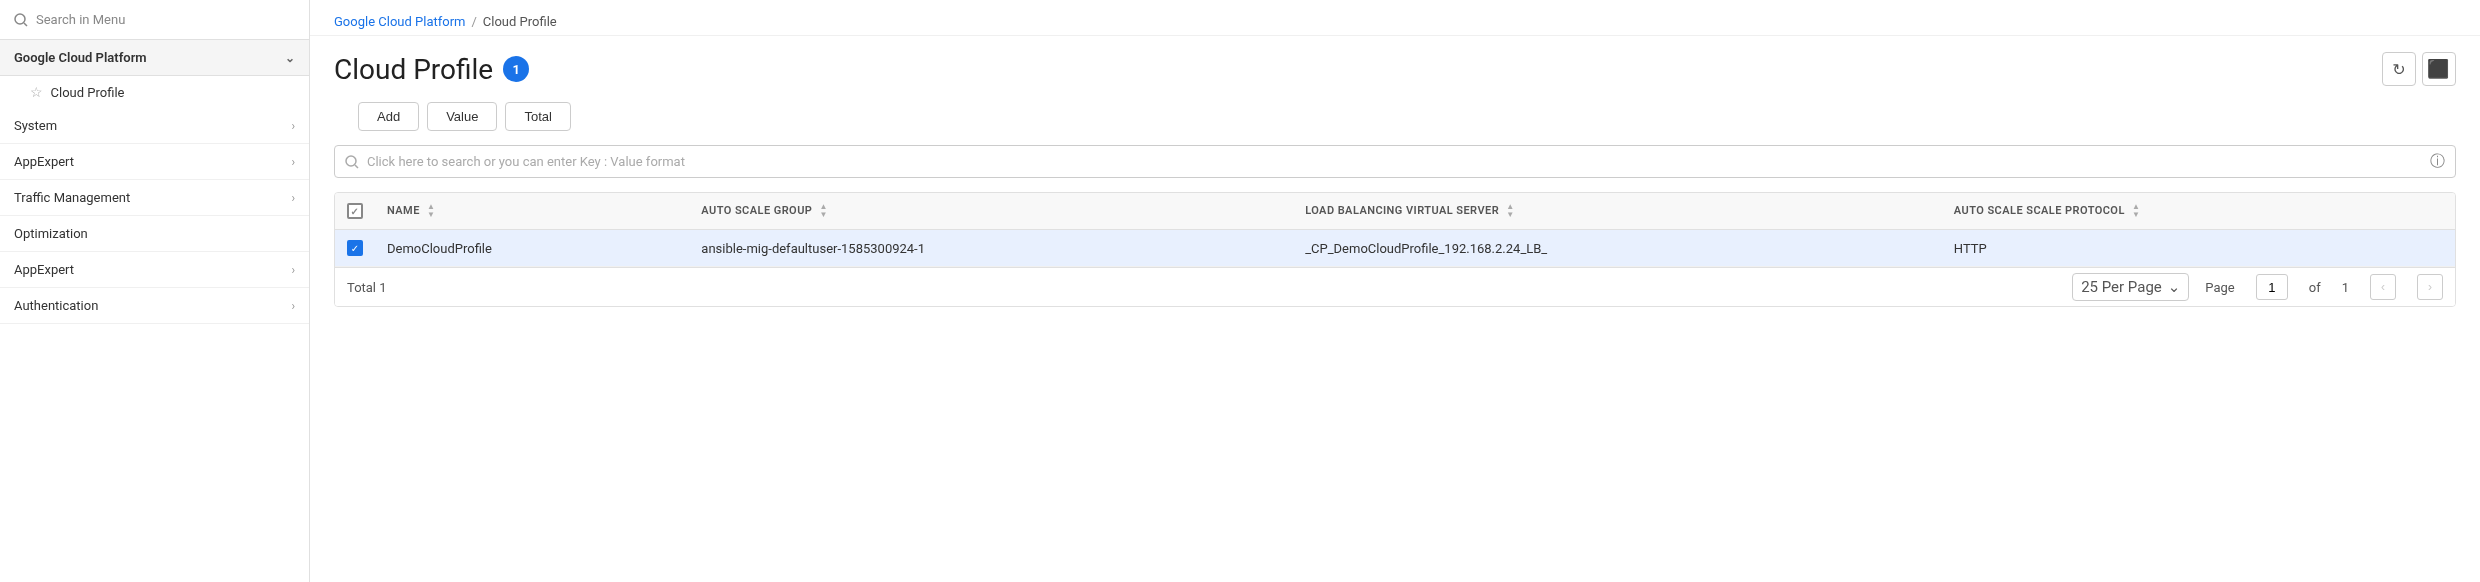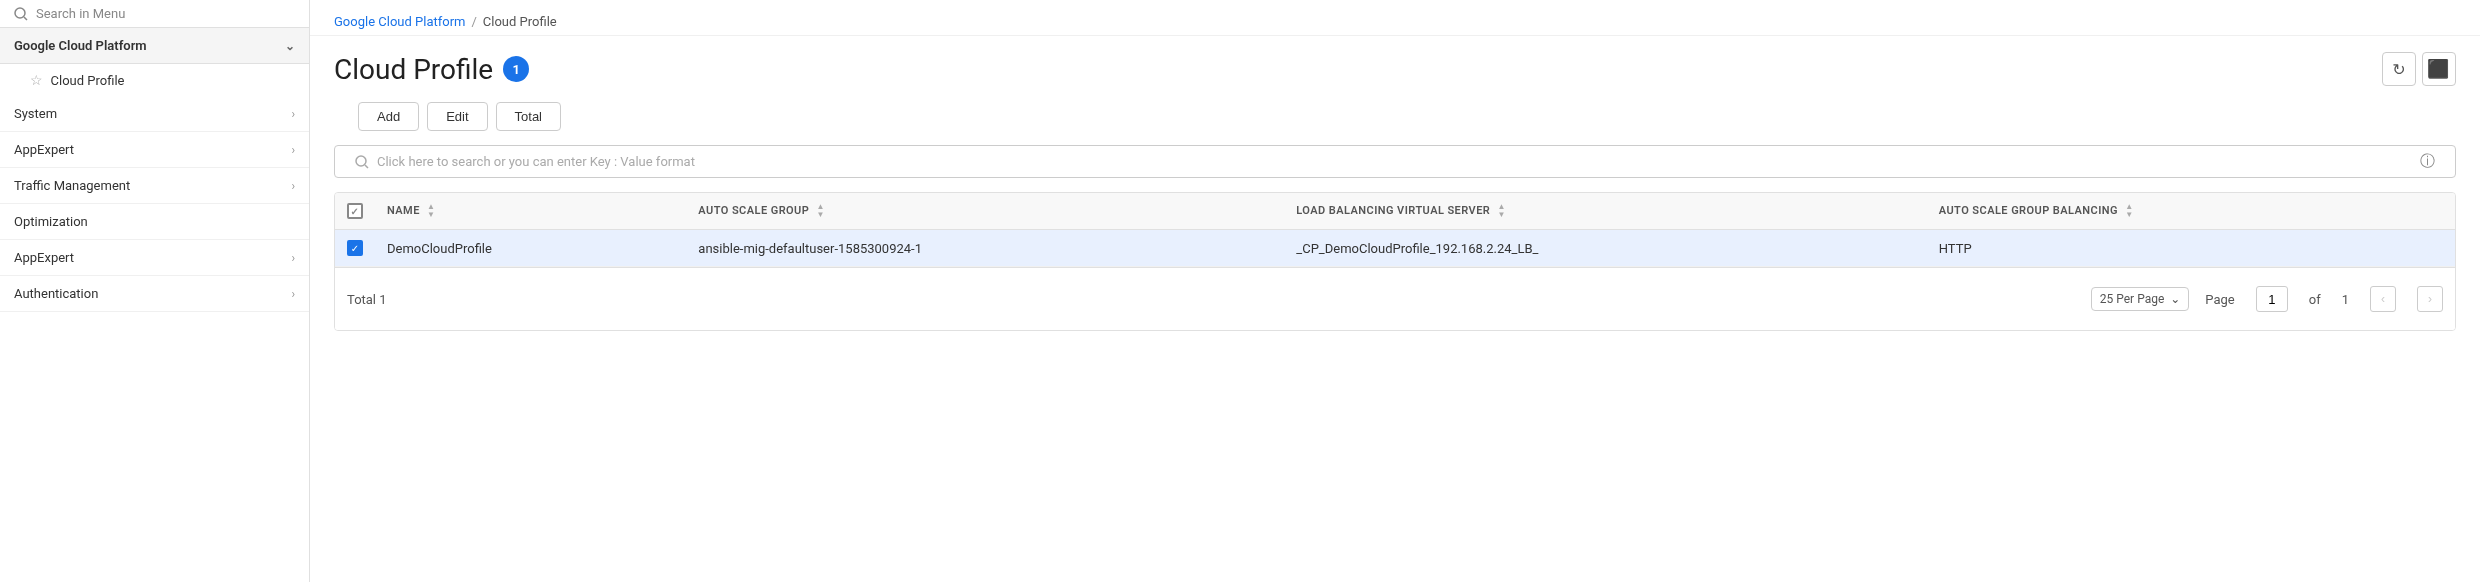--- a/index.html
+++ b/index.html
@@ -1,20 +1,20 @@
 <!DOCTYPE html>
 <html><head>
   <meta charset="utf-8">
   <style>
     * { box-sizing: border-box; margin: 0; padding: 0; }
     body { font-family: -apple-system, BlinkMacSystemFont, 'Segoe UI', Roboto, sans-serif; font-size: 13px; color: #333; display: flex; height: 582px; overflow: hidden; background: #fff; }
 
     
     .sidebar { width: 310px; min-width: 310px; background: #fff; border-right: 1px solid #e0e0e0; display: flex; flex-direction: column; height: 100%; overflow-y: auto; }
-    .sidebar-search { display: flex; align-items: center; padding: 6px 14px; border-bottom: 1px solid #e0e0e0; gap: 8px; color: #888; font-size: 13px; }
+    .sidebar-search { display: flex; align-items: center; padding: 12px 14px; border-bottom: 1px solid #e0e0e0; gap: 8px; color: #888; font-size: 13px; }
     .sidebar-search svg { flex-shrink: 0; }
     .sidebar-section-header { display: flex; align-items: center; justify-content: space-between; padding: 10px 14px; background: #f5f5f5; font-weight: 600; font-size: 13px; cursor: pointer; border-bottom: 1px solid #e0e0e0; }
     .sidebar-section-header .chevron { color: #666; font-size: 12px; }
     .sidebar-subitem { display: flex; align-items: center; padding: 8px 14px 8px 30px; gap: 8px; font-size: 13px; cursor: pointer; }
     .sidebar-subitem .star { color: #aaa; font-size: 14px; }
     .sidebar-nav-item { display: flex; align-items: flex-end; justify-content: space-between; padding: 10px 14px; font-size: 13px; cursor: pointer; border-bottom: 1px solid #f0f0f0; }
     .sidebar-nav-item .chevron { color: #999; font-size: 12px; }
 
     
     .main { flex: 1; display: flex; flex-direction: column; overflow: hidden; }
@@ -27,40 +27,40 @@
     .page-title { font-size: 28px; font-weight: 400; color: #222; }
     .count-badge { background: #1a73e8; color: #fff; border-radius: 50%; width: 26px; height: 26px; display: flex; align-items: center; justify-content: center; font-size: 13px; font-weight: 600; }
     .header-actions { display: flex; gap: 6px; }
     .icon-btn { width: 34px; height: 34px; border: 1px solid #ccc; border-radius: 4px; background: #fff; cursor: pointer; display: flex; align-items: center; justify-content: center; font-size: 16px; color: #555; }
 
     
     .toolbar { display: flex; gap: 8px; margin-bottom: 14px; padding-left: 24px; }
     .btn { padding: 6px 18px; border: 1px solid #ccc; border-radius: 4px; background: #fff; font-size: 13px; cursor: pointer; color: #333; }
 
     
-    .search-bar { display: flex; align-items: center; border: 1px solid #ccc; border-radius: 4px; padding: 6px 20px; margin-bottom: 14px; gap: 8px; color: #aaa; font-size: 13px; }
+    .search-bar { display: flex; align-items: center; border: 1px solid #ccc; border-radius: 4px; padding: 6px 10px; margin-bottom: 14px; gap: 8px; color: #aaa; font-size: 13px; }
     .search-bar .info-icon { margin-left: auto; color: #888; cursor: pointer; font-size: 15px; }
 
     
     .table-wrap { border: 1px solid #e0e0e0; border-radius: 4px; overflow: hidden; }
     table { width: 100%; border-collapse: collapse; font-size: 13px; }
     thead tr { background: #f8f8f8; border-bottom: 1px solid #e0e0e0; }
     thead th { padding: 10px 12px; text-align: left; font-size: 11px; font-weight: 600; color: #555; letter-spacing: 0.04em; white-space: nowrap; }
     thead th .sort-icons { display: inline-flex; flex-direction: column; margin-left: 4px; font-size: 8px; color: #aaa; vertical-align: middle; line-height: 1; }
     tbody tr { border-bottom: 1px solid #f0f0f0; }
     tbody tr.selected { background: #e8f0fe; }
     tbody td { padding: 10px 12px; vertical-align: middle; }
     .check-cell { width: 40px; }
     .checkbox { width: 16px; height: 16px; border: 2px solid #1a73e8; border-radius: 2px; display: flex; align-items: center; justify-content: center; background: #1a73e8; color: #fff; font-size: 10px; }
     .checkbox-header { width: 16px; height: 16px; border: 2px solid #888; border-radius: 2px; display: flex; align-items: center; justify-content: center; background: #fff; color: #888; font-size: 10px; }
 
     
-    .table-footer { display: flex; align-items: center; padding: 18px 12px; font-size: 13px; color: #555; border-top: 1px solid #e0e0e0; background: #fff; }
+    .table-footer { display: flex; align-items: center; padding: 5px 12px; font-size: 13px; color: #555; border-top: 1px solid #e0e0e0; background: #fff; }
     .total-label { margin-right: auto; }
-    .per-page-select { display: flex; align-items: center; border: 1px solid #ccc; border-radius: 4px; padding: 4px 8px; gap: 6px; cursor: pointer; margin-right: 16px; font-size: 12px; }
+    .per-page-select { display: flex; align-items: center; border: 1px solid #ccc; border-radius: 4px; padding: 4px 8px; gap: 6px; cursor: pointer; margin-right: 16px; font-size: 15px; }
     .pagination { display: flex; align-items: center; gap: 21px; }
     .page-label { font-size: 13px; }
     .page-input { width: 32px; height: 26px; border: 1px solid #ccc; border-radius: 3px; text-align: center; font-size: 13px; }
     .page-nav-btn { width: 26px; height: 26px; border: 1px solid #ccc; border-radius: 3px; background: #fff; cursor: pointer; display: flex; align-items: center; justify-content: center; font-size: 12px; color: #555; }
     .page-nav-btn.disabled { color: #ccc; cursor: default; }
   </style>
 </head>
 <body>
 
 <nav class="sidebar">
@@ -127,21 +127,21 @@
           <span>↻</span>
         </button>
         <button class="icon-btn" style="color:#e07020; font-size:18px;">
           <span>⬛</span>
         </button>
       </div>
     </div>
 
     <div class="toolbar">
       <button class="btn">Add</button>
-      <button class="btn">Edit</button>
+      <button class="btn">Value</button>
       <button class="btn">Total</button>
     </div>
 
     <div class="search-bar">
       <svg width="14" height="14" viewBox="0 0 14 14" fill="none">
         <circle cx="6" cy="6" r="5" stroke="#aaa" stroke-width="1.5"></circle>
         <line x1="10" y1="10" x2="13" y2="13" stroke="#aaa" stroke-width="1.5"></line>
       </svg>
       <span style="color:#aaa;">Click here to search or you can enter Key : Value format</span>
       <span class="info-icon">ⓘ</span>
@@ -171,21 +171,21 @@
               </span>
             </th>
             <th>
               <span>LOAD BALANCING VIRTUAL SERVER</span>
               <span class="sort-icons">
                 <span>▲</span>
                 <span>▼</span>
               </span>
             </th>
             <th>
-              <span>AUTO SCALE GROUP BALANCING</span>
+              <span>AUTO SCALE SCALE PROTOCOL</span>
               <span class="sort-icons">
                 <span>▲</span>
                 <span>▼</span>
               </span>
             </th>
           </tr>
         </thead>
         <tbody>
           <tr class="selected">
             <td class="check-cell">

